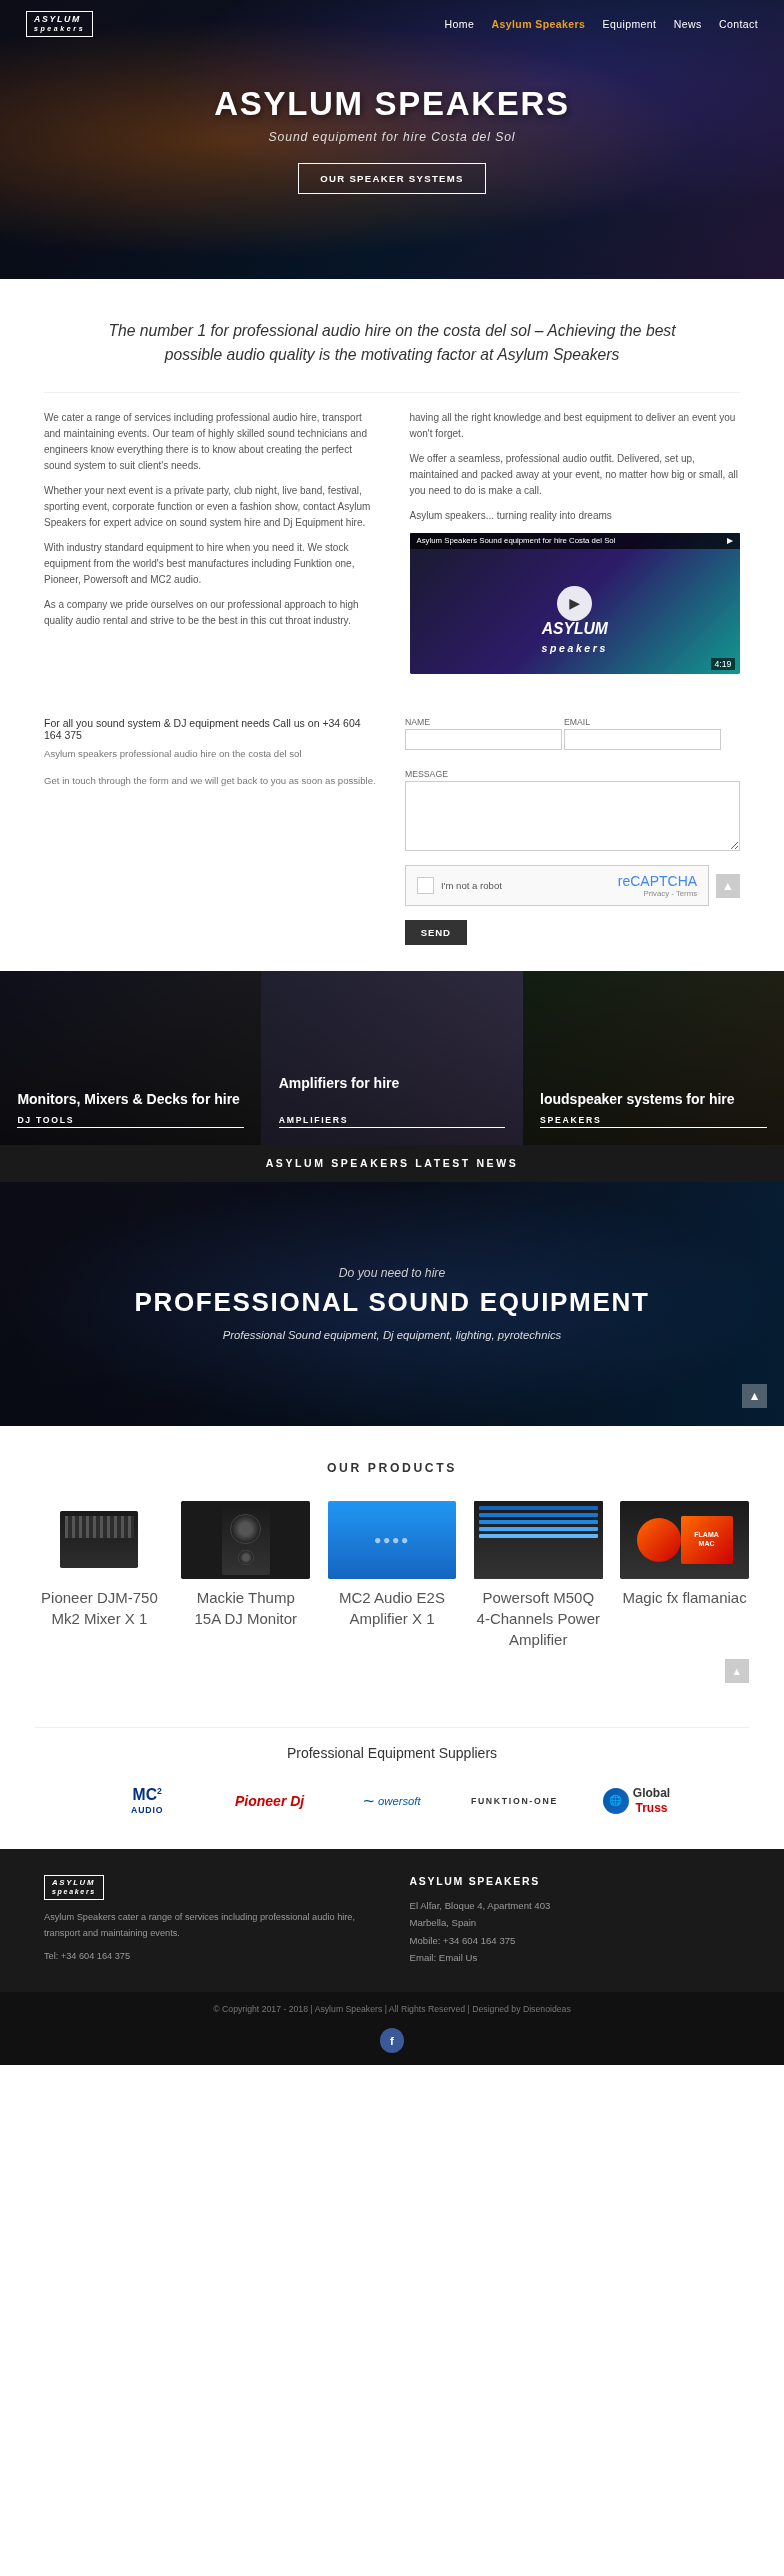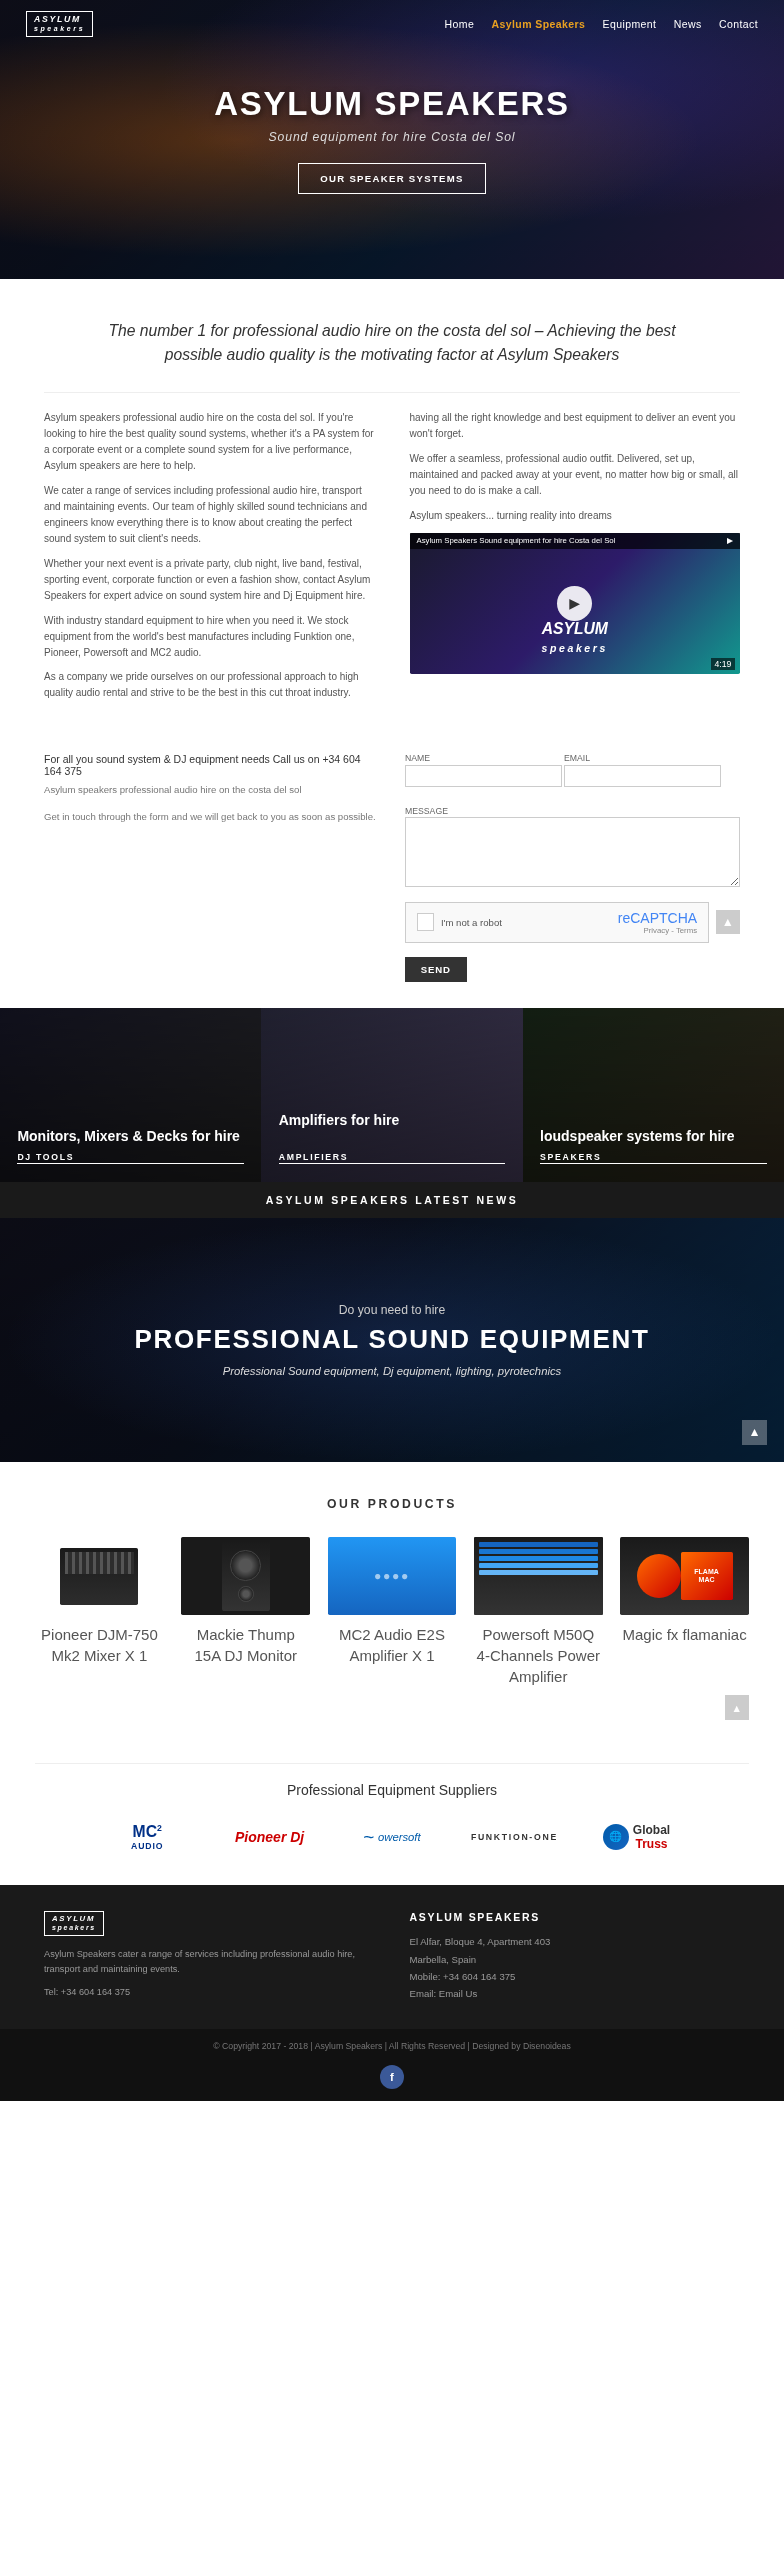--- a/index.html
+++ b/index.html
@@ -317,20 +317,21 @@
     .promo-section::before {
       content: '';
       position: absolute;
       inset: 0;
       background: radial-gradient(ellipse at 50% 50%, rgba(50,100,200,0.2) 0%, transparent 70%);
     }
     .promo-section .promo-content { position: relative; z-index: 2; }
     .promo-section .pre-title {
       color: #ccc;
       font-size: 12.2px;
+      font-style: italic;
       margin-bottom: 7px;
     }
     .promo-section h2 {
       color: #fff;
       font-size: 26px;
       font-weight: 900;
       text-transform: uppercase;
       letter-spacing: 1.7px;
       margin-bottom: 10.5px;
     }
@@ -630,21 +631,20 @@
       <button class="hero-btn">OUR SPEAKER SYSTEMS</button>
     </div>
   </div>
 </div>
 
 <div class="intro-section">
   <h2>The number 1 for professional audio hire on the costa del sol – Achieving the best possible audio quality is the motivating factor at Asylum Speakers</h2>
   <hr class="section-divider">
   <div class="two-col" style="margin-top:17.4px;">
     <div class="col">
-      <p>Asylum speakers professional audio hire on the costa del sol. If you're looking to hire the best quality sound systems, whether it's a PA system for a corporate event or a complete sound system for a live performance, Asylum speakers are here to help.</p>
       <p>We cater a range of services including professional audio hire, transport and maintaining events. Our team of highly skilled sound technicians and engineers know everything there is to know about creating the perfect sound system to suit client's needs.</p>
       <p>Whether your next event is a private party, club night, live band, festival, sporting event, corporate function or even a fashion show, contact Asylum Speakers for expert advice on sound system hire and Dj Equipment hire.</p>
       <p>With industry standard equipment to hire when you need it. We stock equipment from the world's best manufactures including Funktion one, Pioneer, Powersoft and MC2 audio.</p>
       <p>As a company we pride ourselves on our professional approach to high quality audio rental and strive to be the best in this cut throat industry.</p>
     </div>
     <div class="col">
       <p>having all the right knowledge and best equipment to deliver an event you won't forget.</p>
       <p>We offer a seamless, professional audio outfit. Delivered, set up, maintained and packed away at your event, no matter how big or small, all you need to do is make a call.</p>
       <p>Asylum speakers... turning reality into dreams</p>
 

